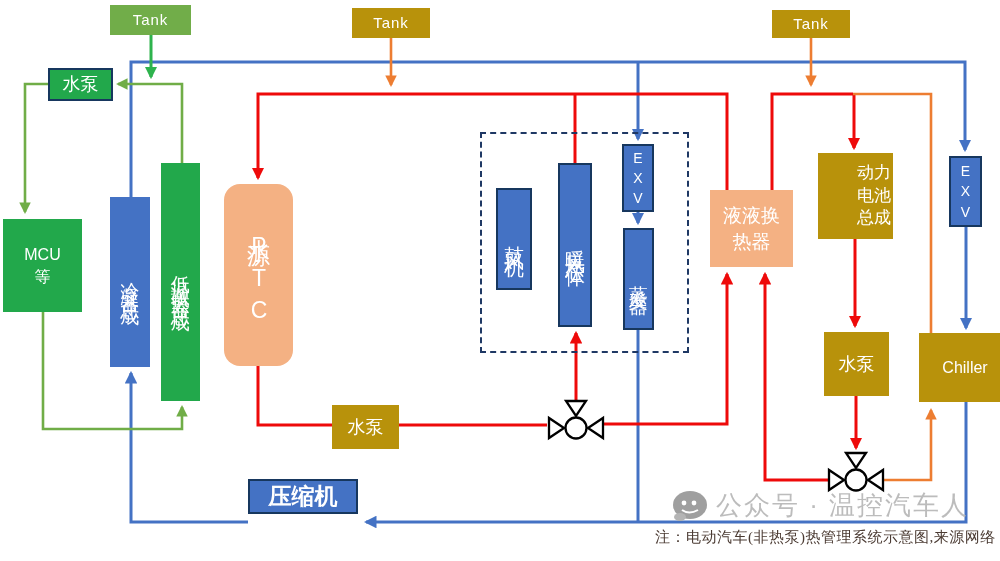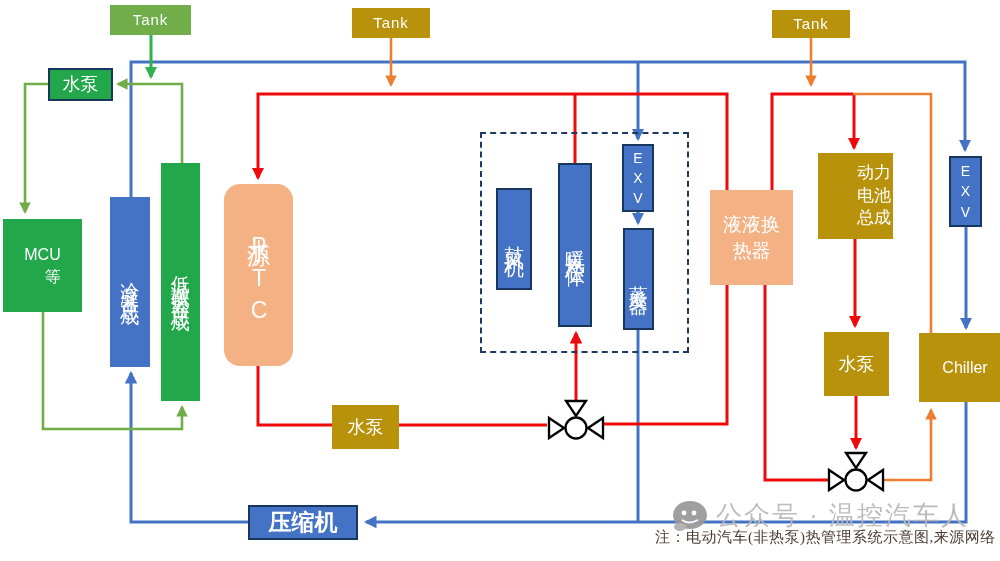--- a/index.html
+++ b/index.html
@@ -26,21 +26,21 @@
   .bg-gtank{background:var(--green_tank);}
   .bg-gbox{background:var(--green_box);}
   .bg-gold{background:var(--gold);}
   .bg-salmon{background:var(--salmon);}
   .bg-blue{background:var(--blue_box);}
   .bd-navy{border:2.5px solid var(--navy_border);}
   .bd-navy2{border:2px solid var(--navy_border);}
   .tank{font-size:15px;letter-spacing:1px;}
   #dashed-box{position:absolute;left:480px;top:132px;width:209px;height:221px;
        border:2.5px dashed var(--dashed_navy);box-sizing:border-box;}
-  #watermark{position:absolute;left:672px;top:498px;display:flex;align-items:center;gap:6px;
+  #watermark{position:absolute;left:672px;top:488px;display:flex;align-items:center;gap:6px;
        color:var(--watermark_gray);font-size:26px;letter-spacing:2px;opacity:.95;}
   #note{position:absolute;left:655px;top:528px;color:var(--note_ink);font-size:15px;letter-spacing:.5px;font-family:Liberation Serif, serif;}
 </style>
 </head>
 <body>
 
 <div id="stage">
 
   <svg id="pipes" viewBox="0 0 1000 561">
     <defs>
@@ -103,45 +103,45 @@
       <polygon class="valve-part" points="829,470 829,490 844,480"></polygon>
       <polygon class="valve-part" points="883,470 883,490 868,480"></polygon>
       <circle class="valve-part" cx="856" cy="480" r="10.5"></circle>
     </g>
   </svg>
 
   <div id="dashed-box"></div>
 
   <div class="box bg-gtank tank" style="left:110px;top:5px;width:81px;height:30px;">Tank</div>
   <div class="box bg-gbox bd-navy" style="left:48px;top:68px;width:65px;height:33px;font-size:18px;">水泵</div>
-  <div class="box bg-gbox pre" style="left:3px;top:219px;width:79px;height:93px;font-size:16px;text-align:right;">MCU
+  <div class="box bg-gbox pre" style="left:3px;top:219px;width:79px;height:93px;font-size:16px;">MCU
 等</div>
   <div class="box bg-blue v" style="left:110px;top:197px;width:40px;height:170px;font-size:19px;">冷凝器总成</div>
   <div class="box bg-gbox v" style="left:161px;top:163px;width:39px;height:238px;font-size:19px;">低温散热器总成</div>
   <div class="box bg-salmon v" style="left:224px;top:184px;width:69px;height:182px;font-size:23px;border-radius:16px;">水源PTC</div>
   <div class="box bg-gold tank" style="left:352px;top:8px;width:78px;height:30px;">Tank</div>
   <div class="box bg-gold" style="left:332px;top:405px;width:67px;height:44px;font-size:18px;">水泵</div>
   <div class="box bg-blue bd-navy2 v" style="left:496px;top:188px;width:36px;height:102px;font-size:20px;">鼓风机</div>
   <div class="box bg-blue bd-navy2 v" style="left:558px;top:163px;width:34px;height:164px;font-size:20px;">暖风芯体</div>
   <div class="box bg-blue bd-navy2 pre" style="left:622px;top:144px;width:32px;height:68px;font-size:14px;line-height:1.45;">E
 X
 V</div>
   <div class="box bg-blue bd-navy2 v" style="left:623px;top:228px;width:31px;height:102px;font-size:19px;">蒸发器</div>
-  <div class="box bg-salmon pre" style="left:710px;top:190px;width:83px;height:95px;font-size:19px;">液液换
+  <div class="box bg-salmon pre" style="left:710px;top:190px;width:83px;height:77px;font-size:19px;">液液换
 热器</div>
   <div class="box bg-gold pre" style="left:818px;top:153px;width:75px;height:86px;font-size:17px;padding-left:37px;">动力
 电池
 总成</div>
   <div class="box bg-gold tank" style="left:772px;top:10px;width:78px;height:28px;">Tank</div>
   <div class="box bg-blue bd-navy2 pre" style="left:949px;top:156px;width:33px;height:71px;font-size:14px;line-height:1.45;">E
 X
 V</div>
   <div class="box bg-gold" style="left:824px;top:332px;width:65px;height:64px;font-size:18px;">水泵</div>
   <div class="box bg-gold" style="left:919px;top:333px;width:92px;height:69px;font-size:16px;">Chiller</div>
-  <div class="box bg-blue bd-navy" style="left:248px;top:505px;width:110px;height:35px;font-size:23px;font-weight:bold;">压缩机</div>
+  <div class="box bg-blue bd-navy" style="left:248px;top:479px;width:110px;height:35px;font-size:23px;font-weight:bold;">压缩机</div>
 
   <div id="watermark">
     <svg width="38" height="32" viewBox="0 0 38 32">
       <ellipse cx="18" cy="15" rx="17" ry="14" fill="#9a9a9a"></ellipse>
       <circle cx="12" cy="13" r="2.4" fill="#fff"></circle>
       <circle cx="22" cy="13" r="2.4" fill="#fff"></circle>
       <path d="M10 20 Q17 25 26 20" stroke="#fff" stroke-width="2" fill="none"></path>
       <ellipse cx="8" cy="27" rx="6" ry="4" fill="#b0b0b0"></ellipse>
     </svg>
     <span>公众号 · 温控汽车人</span>

